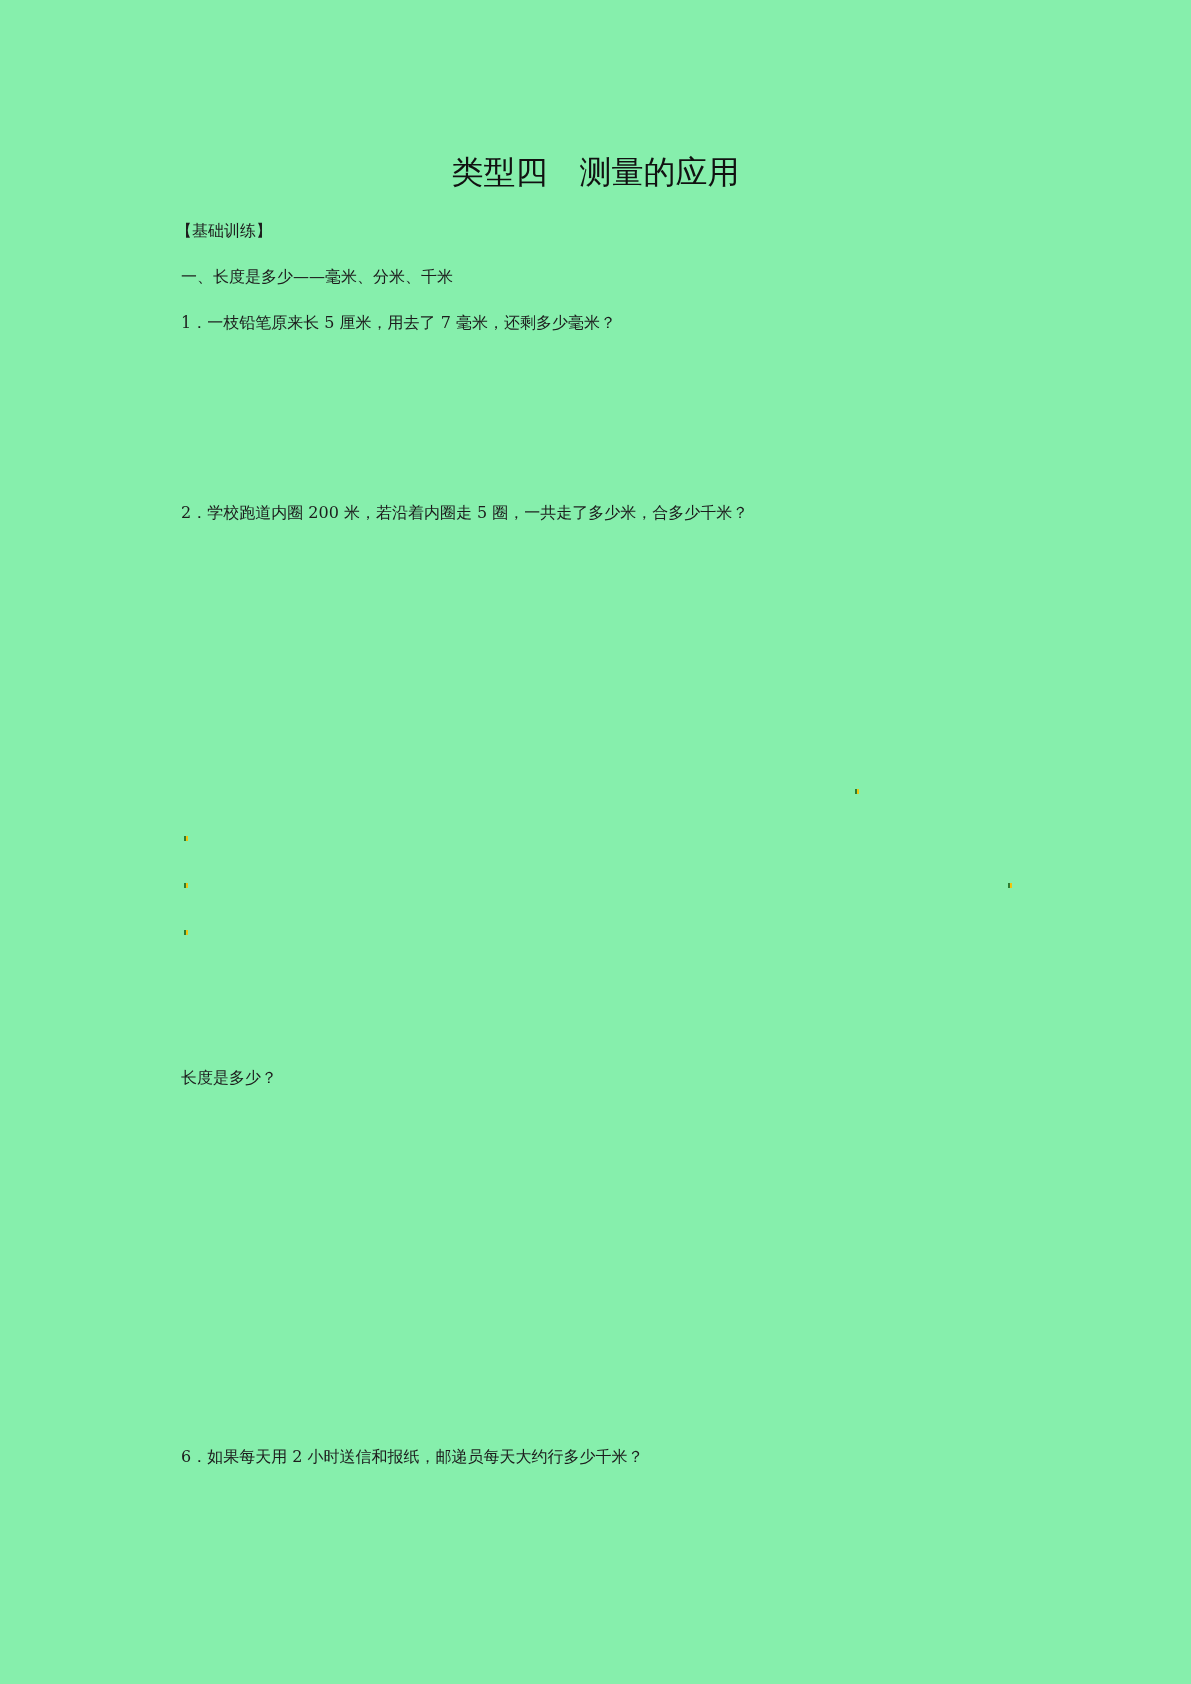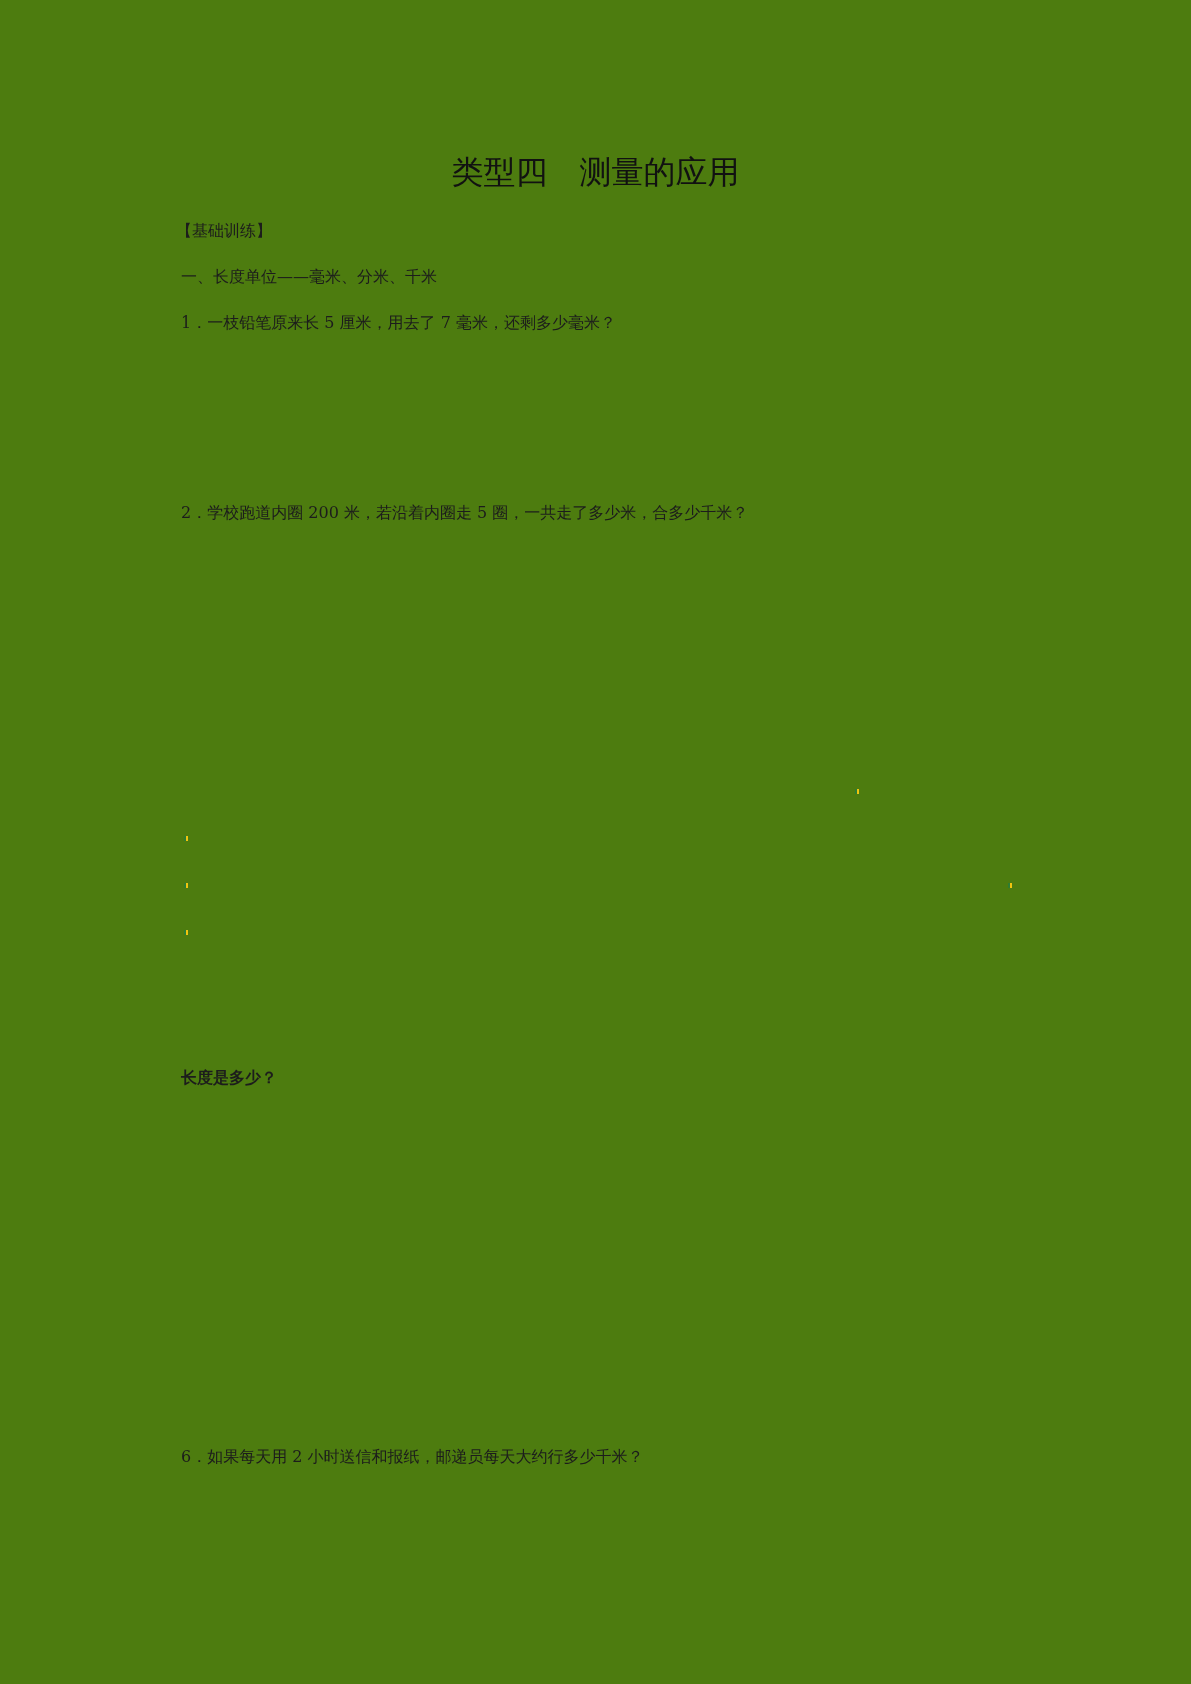--- a/index.html
+++ b/index.html
@@ -13,21 +13,21 @@
       position: relative;
       overflow: hidden;
       font-family: "DejaVu Serif", "Liberation Serif", serif;
       color: #1a1a1a;
     }
     .page {
       position: absolute;
       left: 0; top: 0;
       width: 1191px;
       height: 1684px;
-      background: #4d7c0f;
+      background: #86efac;
     }
     .title {
       position: absolute;
       left: 0;
       width: 1191px;
       top: 152px;
       text-align: center;
       font-family: "DejaVu Sans", "Liberation Sans", sans-serif;
       font-size: 32px;
       line-height: 40px;
@@ -42,21 +42,21 @@
       line-height: 30px;
       white-space: nowrap;
       color: #1c1c1c;
     }
     .section-label { top: 216px; left: 176px; }
     .subsection { top: 262px; }
     .q1 { top: 308px; }
     .q2 { top: 498px; }
     .q3 { top: 688px; }
     .q4a { top: 1018px; }
-    .q4b { top: 1063px; font-weight: bold; }
+    .q4b { top: 1063px; }
     .q5 { top: 1252px; }
     .q6 { top: 1442px; }
 
     .mark {
       position: absolute;
       width: 4px;
       height: 5px;
       background: #2e7d32;
       border-right: 2px solid #f1c40f;
       box-sizing: border-box;
@@ -64,21 +64,21 @@
   </style>
 </head>
 <body>
 
 <div class="page">
 
   <div class="title">类型四　测量的应用</div>
 
   <div class="line section-label">【基础训练】</div>
 
-  <div class="line subsection">一、长度单位——毫米、分米、千米</div>
+  <div class="line subsection">一、长度是多少——毫米、分米、千米</div>
 
   <div class="line q1">
     <span>1．</span><span>一枝铅笔原来长 5 厘米，用去了 7 毫米，还剩多少毫米？</span>
   </div>
 
   <div class="line q2">
     <span>2．</span><span>学校跑道内圈 200 米，若沿着内圈走 5 圈，一共走了多少米，合多少千米？</span>
   </div>
 
 

